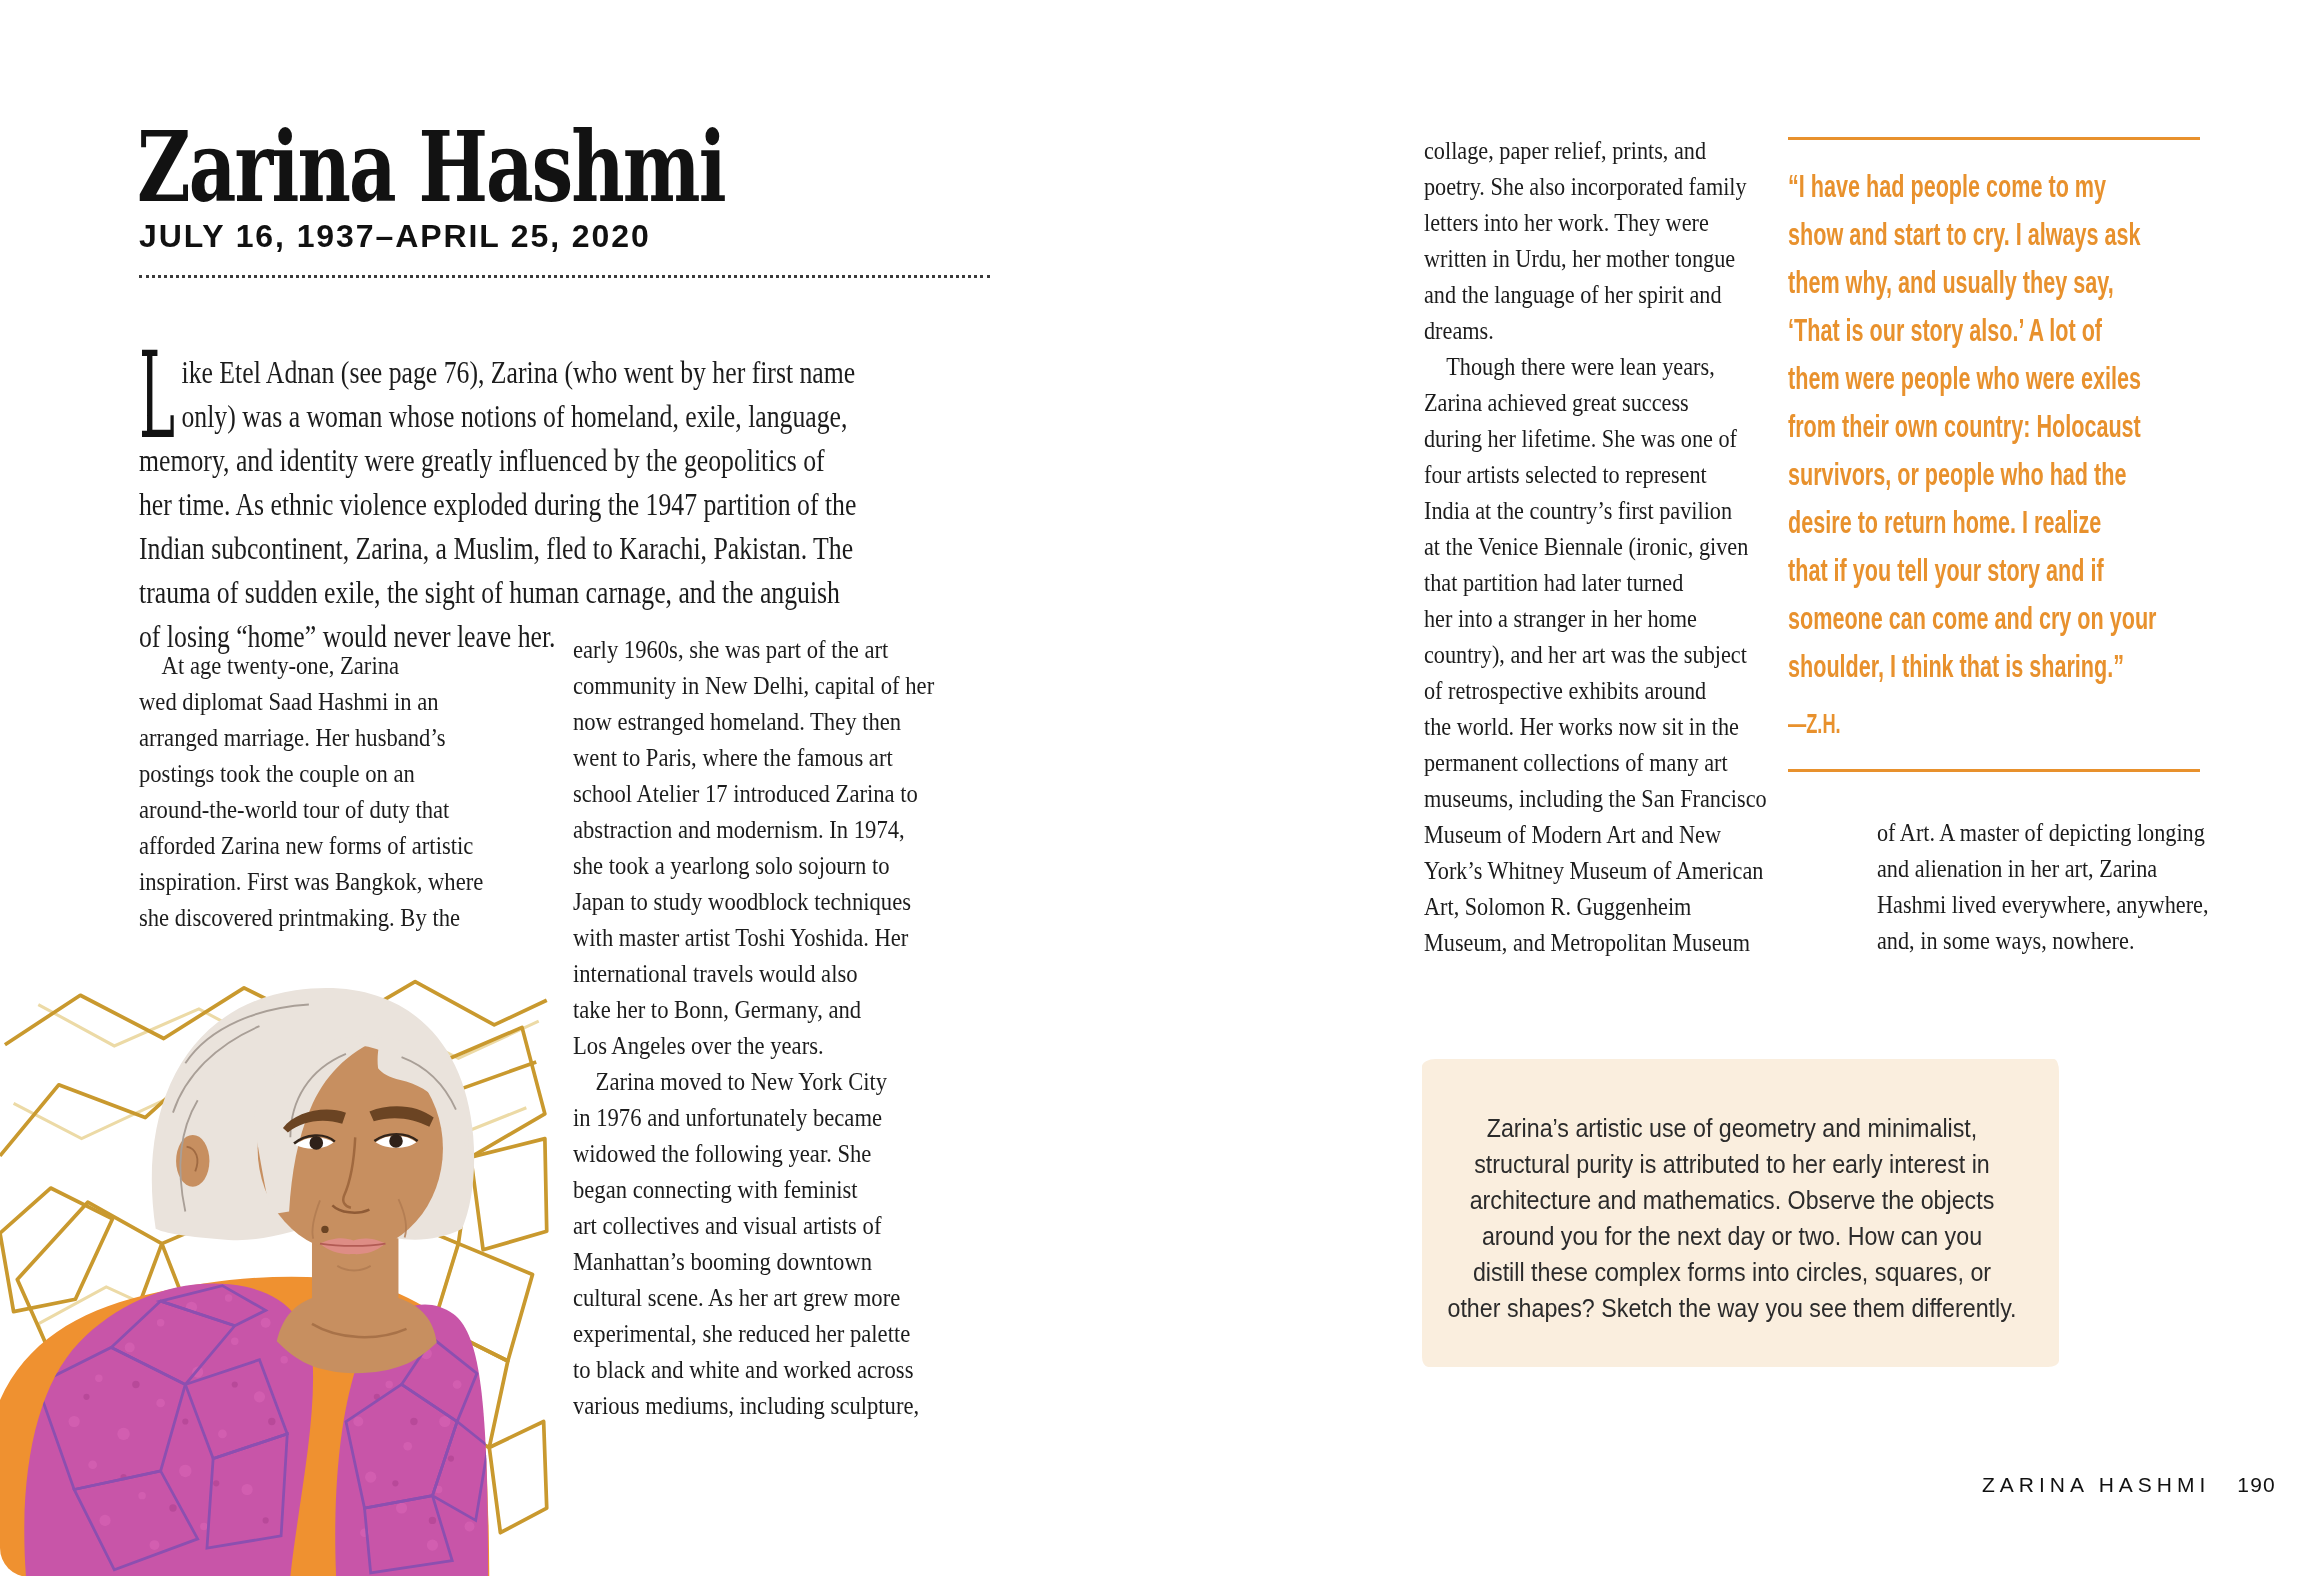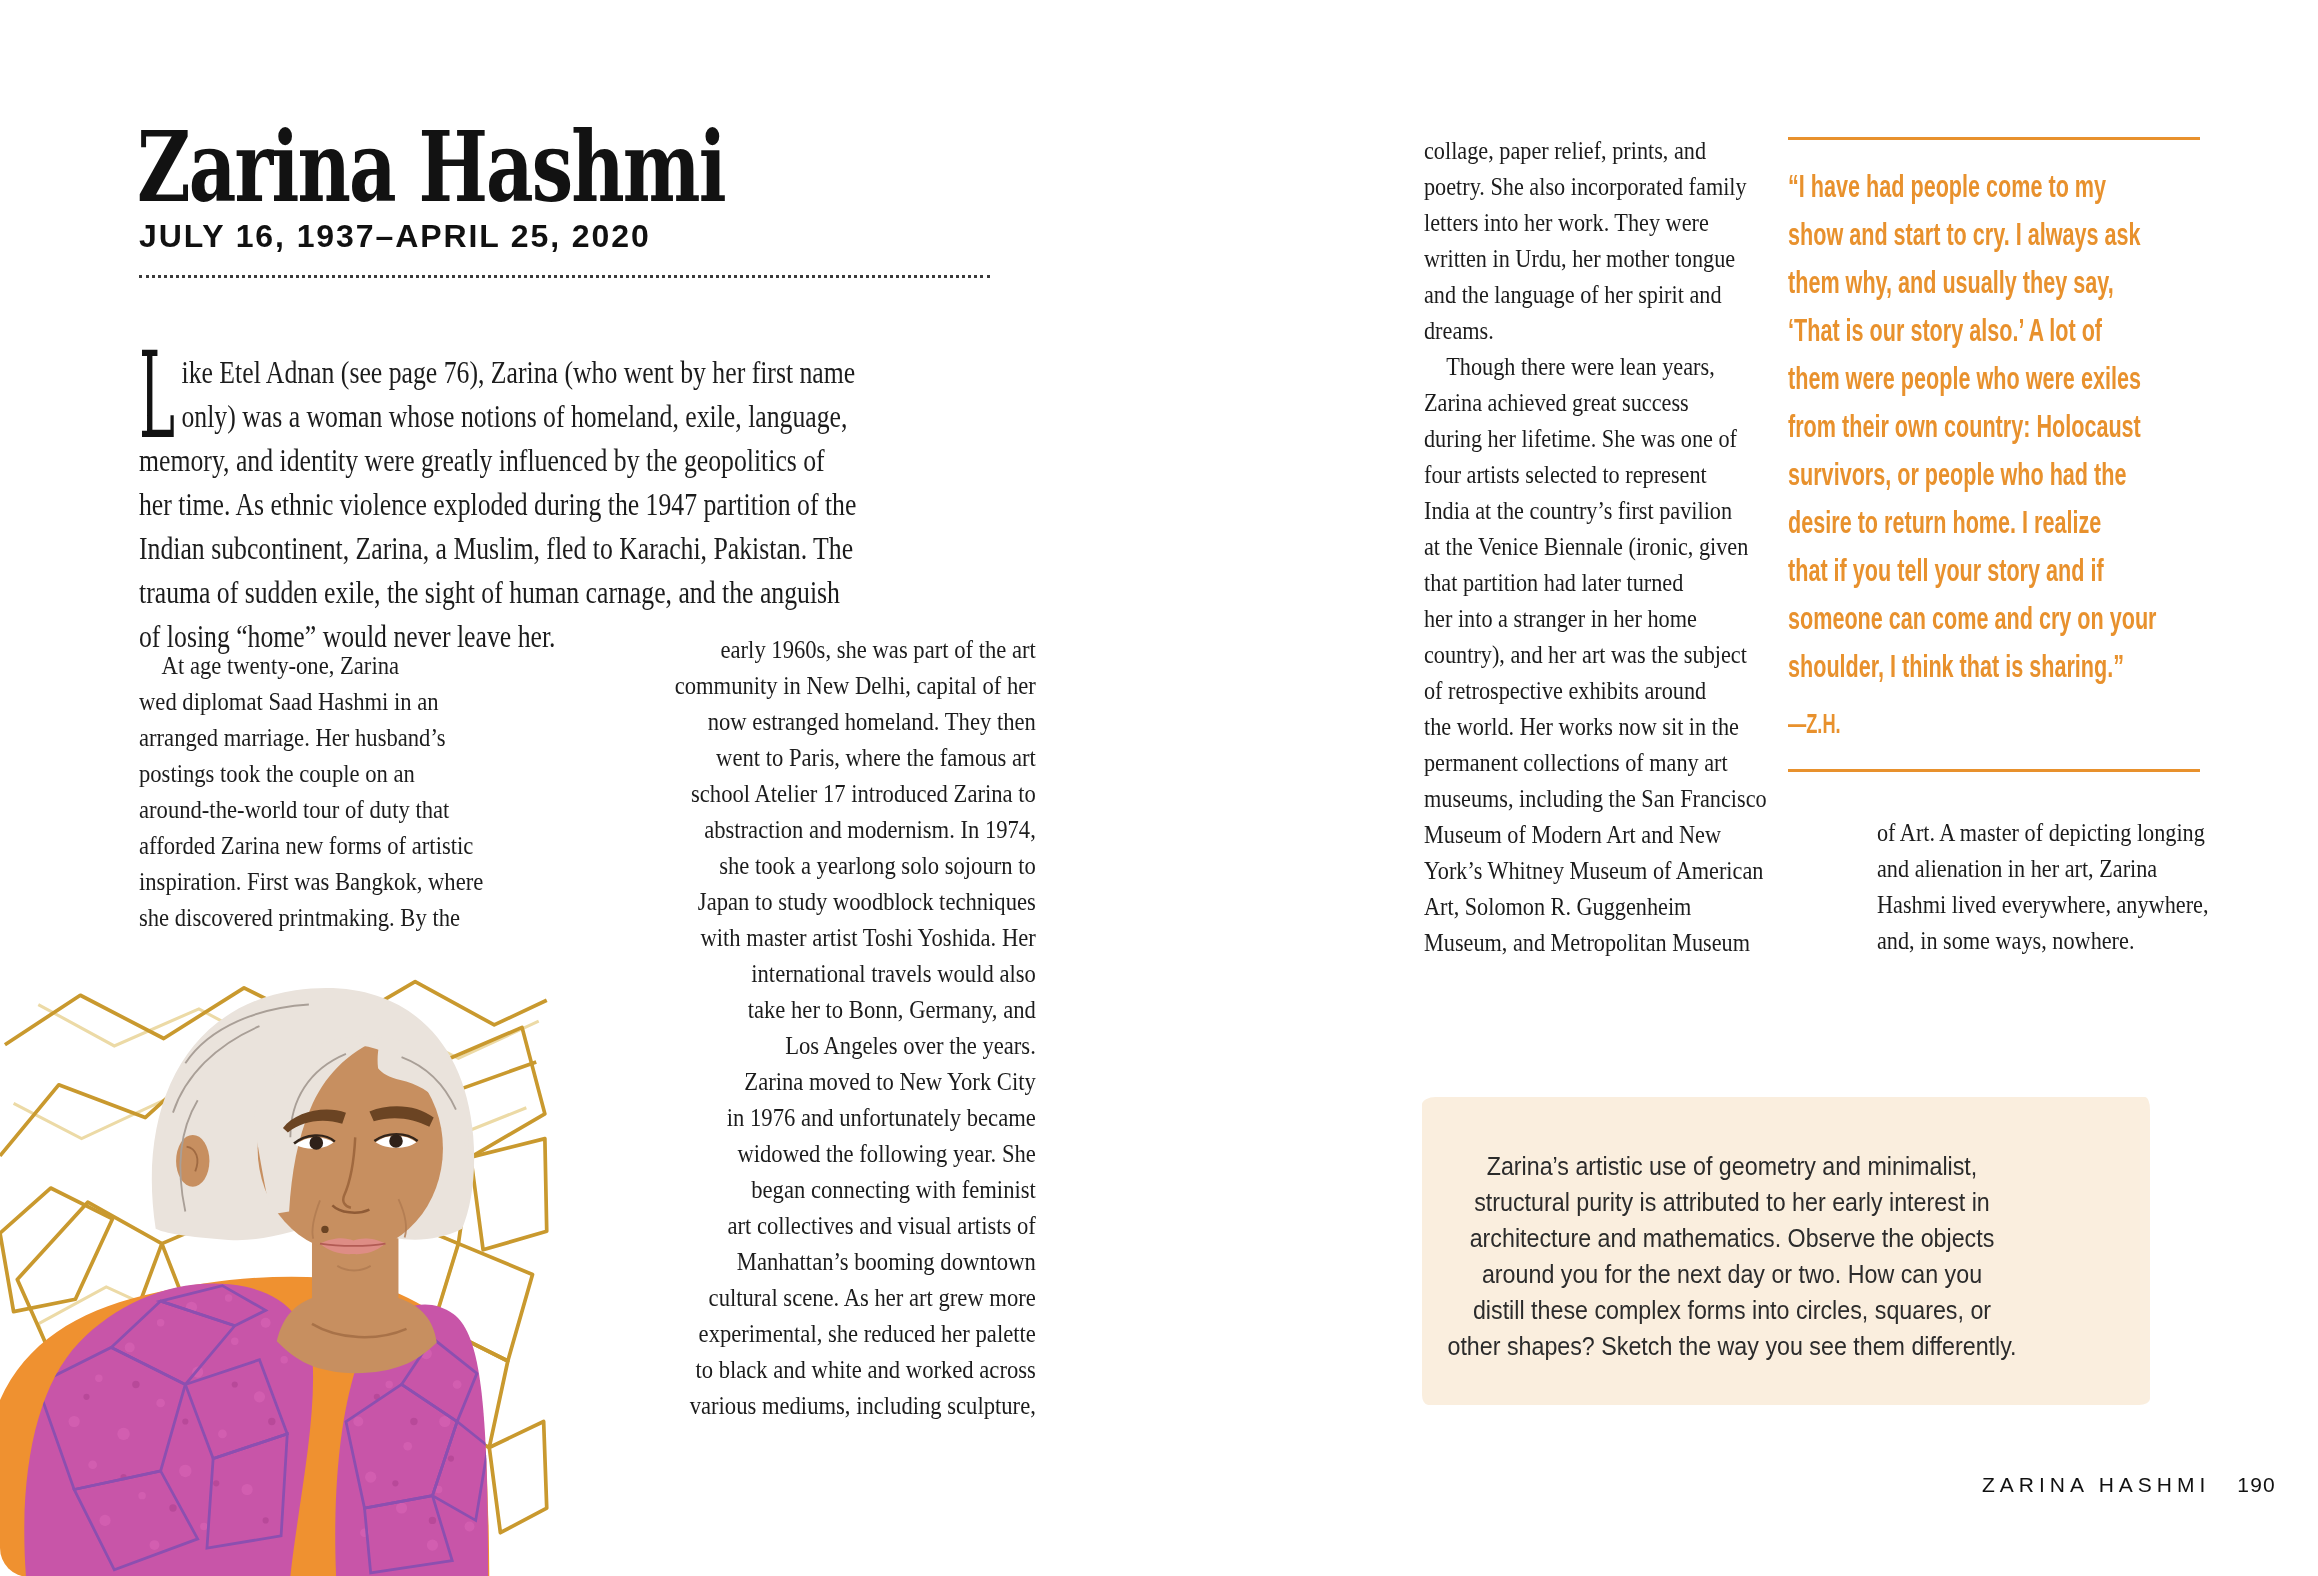--- a/index.html
+++ b/index.html
@@ -144,21 +144,21 @@
     <div class="bodycol scaled"> At age twenty-one, Zarina
 wed diplomat Saad Hashmi in an
 arranged marriage. Her husband’s
 postings took the couple on an
 around-the-world tour of duty that
 afforded Zarina new forms of artistic
 inspiration. First was Bangkok, where
 she discovered printmaking. By the</div>
   </div>
 
-  <div class="abs" style="left:573px;top:632px;text-align:right;">
+  <div class="abs" style="left:573px;top:632px;">
     <div class="bodycol scaled">early 1960s, she was part of the art
 community in New Delhi, capital of her
 now estranged homeland. They then
 went to Paris, where the famous art
 school Atelier 17 introduced Zarina to
 abstraction and modernism. In 1974,
 she took a yearlong solo sojourn to
 Japan to study woodblock techniques
 with master artist Toshi Yoshida. Her
 international travels would also
@@ -377,21 +377,21 @@
 
   <div class="abs rule-orange" style="left:1788px;top:769px;width:412px;"></div>
 
   <div class="abs" style="left:1877px;top:815px;">
     <div class="bodycol scaled" style="transform:scaleX(.855);">of Art. A master of depicting longing
 and alienation in her art, Zarina
 Hashmi lived everywhere, anywhere,
 and, in some ways, nowhere.</div>
   </div>
 
-  <div class="abs tipbox" style="left:1422px;top:1097px;width:728px;height:308px;">
+  <div class="abs tipbox" style="left:1422px;top:1059px;width:637px;height:308px;">
     <div class="tip-text" style="margin-top:51px;">Zarina’s artistic use of geometry and minimalist,
 structural purity is attributed to her early interest in
 architecture and mathematics. Observe the objects
 around you for the next day or two. How can you
 distill these complex forms into circles, squares, or
 other shapes? Sketch the way you see them differently.</div>
   </div>
 
   <div class="abs footer" style="left:1982px;top:1473px;">
     <span class="fname">ZARINA HASHMI</span>

